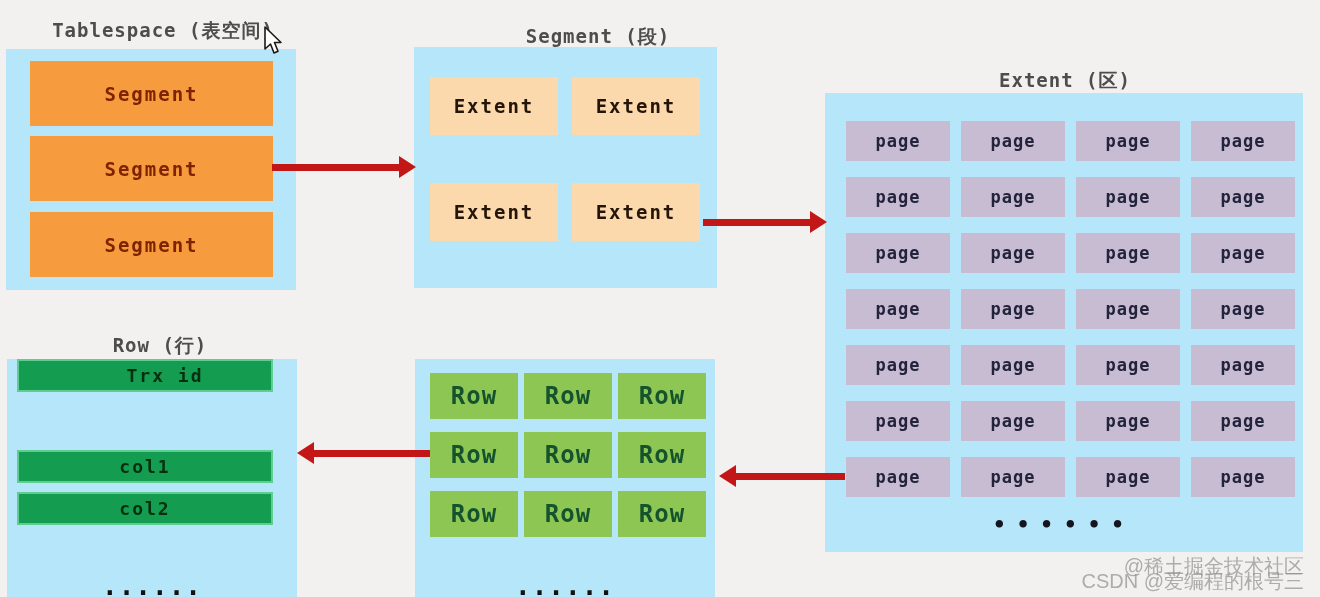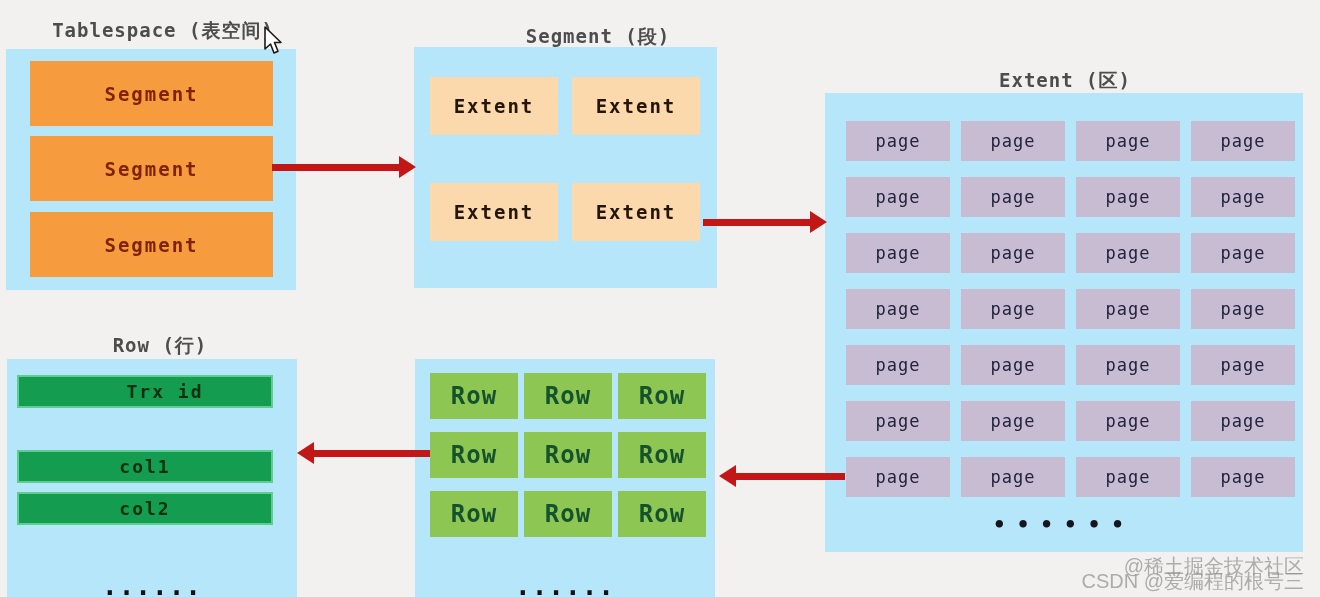--- a/index.html
+++ b/index.html
@@ -51,21 +51,21 @@
   .page-grid {
     position: absolute; left: 21px; top: 28px;
     display: grid;
     grid-template-columns: repeat(4, 104px);
     grid-auto-rows: 40px;
     gap: 16px 11px;
   }
   .page-cell {
     background: #c8bcd3;
     color: #23233c;
-    font-size: 17px; font-weight: normal; letter-spacing: 1px;
+    font-size: 17px; font-weight: bold; letter-spacing: 1px;
     display: flex; align-items: center; justify-content: center;
   }
 
   
   .row-grid {
     position: absolute; left: 15px; top: 14px;
     display: grid;
     grid-template-columns: repeat(3, 88px);
     grid-auto-rows: 46px;
     gap: 13px 6px;
@@ -189,21 +189,21 @@
         <div class="page-cell">page</div>
         <div class="page-cell">page</div>
         <div class="page-cell">page</div>
         <div class="page-cell">page</div>
         <div class="page-cell">page</div>
       </div>
     <div class="dots-round" style="top:420px;">••••••</div>
   </div>
 
   <div class="panel" style="left:7px; top:359px; width:290px; height:238px;">
-    <div class="field-bar" style="top:16px;padding-left:40px;">Trx id</div>
+    <div class="field-bar" style="top:0;padding-left:40px;">Trx id</div>
     <div class="field-bar" style="top:91px;">col1</div>
     <div class="field-bar" style="top:133px;">col2</div>
     <div class="dots-period" style="top:222px;">......</div>
   </div>
 
   <div class="panel" style="left:415px; top:359px; width:300px; height:238px;">
     <div class="row-grid">
         <div class="row-cell">Row</div>
         <div class="row-cell">Row</div>
         <div class="row-cell">Row</div>

